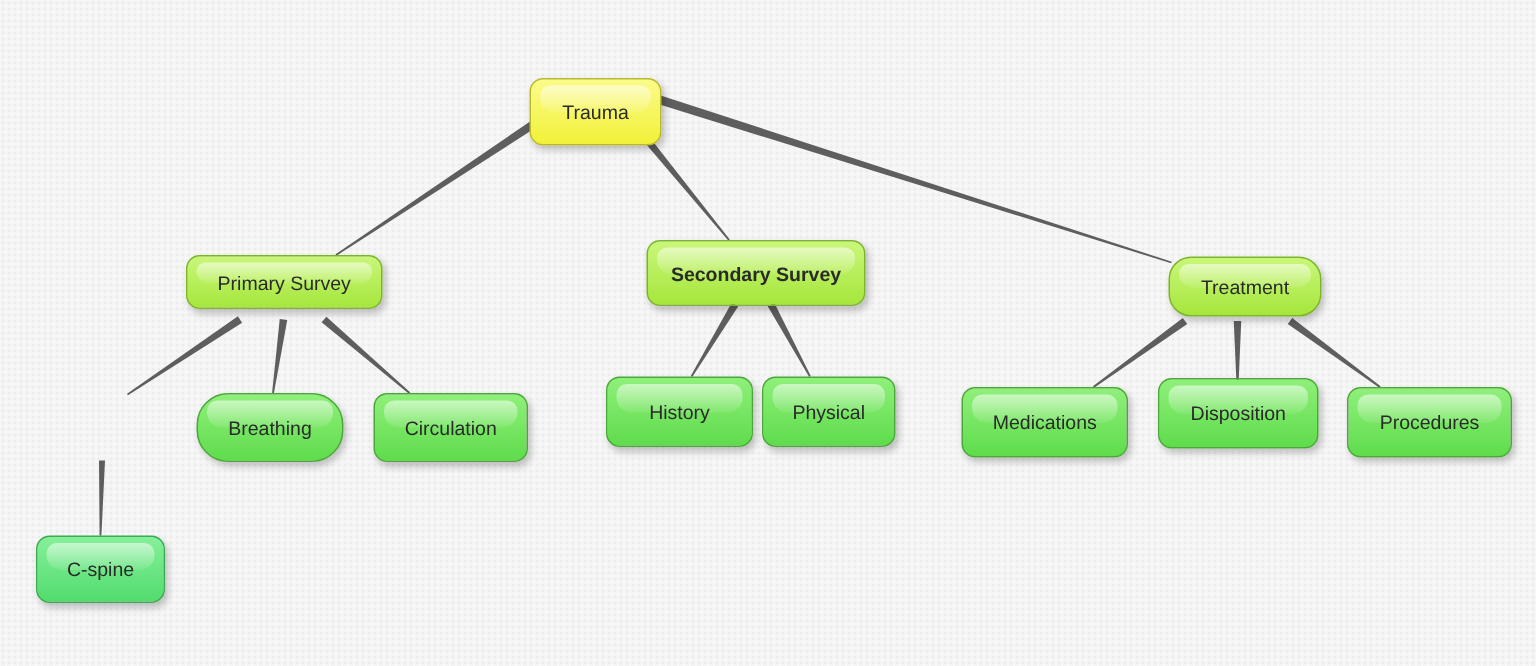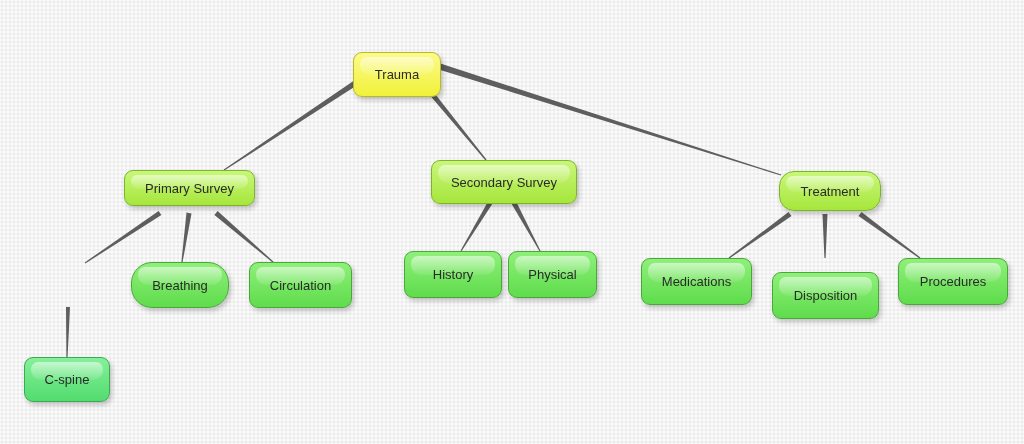--- a/index.html
+++ b/index.html
@@ -54,21 +54,21 @@
       <polygon points="858.5,216.0 919.6,258.5 920.4,257.5 861.5,212.0" fill="#5e5e5e"></polygon>
     </svg>
 
   <div class="node root" style="left:353px;top:28px;width:88px;height:45px;margin-top:24px;">
     <span>Trauma</span>
   </div>
 
   <div class="node lvl1" style="left:124px;top:170px;width:131px;height:36px;">
     <span>Primary Survey</span>
   </div>
-  <div class="node lvl1" style="left:431px;top:160px;width:146px;height:44px;">
+  <div class="node lvl1" style="left:431px;top:160px;width:146px;height:44px;font-weight:bold;">
     <span>Secondary Survey</span>
   </div>
   <div class="node lvl1" style="left:779px;top:171px;width:102px;height:40px;border-radius:15px;">
     <span>Treatment</span>
   </div>
 
   <div class="node lvl2" style="left:131px;top:262px;width:98px;height:46px;border-radius:21px;">
     <span>Breathing</span>
   </div>
   <div class="node lvl2" style="left:249px;top:262px;width:103px;height:46px;">
@@ -81,19 +81,19 @@
   <div class="node lvl2" style="left:404px;top:251px;width:98px;height:47px;">
     <span>History</span>
   </div>
   <div class="node lvl2" style="left:641px;top:258px;width:111px;height:47px;">
     <span>Medications</span>
   </div>
 
   <div class="node lvl2" style="left:508px;top:251px;width:89px;height:47px;">
     <span>Physical</span>
   </div>
-  <div class="node lvl2" style="left:772px;top:272px;width:107px;height:47px;">
+  <div class="node lvl2" style="left:772px;top:252px;width:107px;height:47px;">
     <span>Disposition</span>
   </div>
   <div class="node lvl2" style="left:898px;top:258px;width:110px;height:47px;">
     <span>Procedures</span>
   </div>
 </div>
 
 </body></html>

